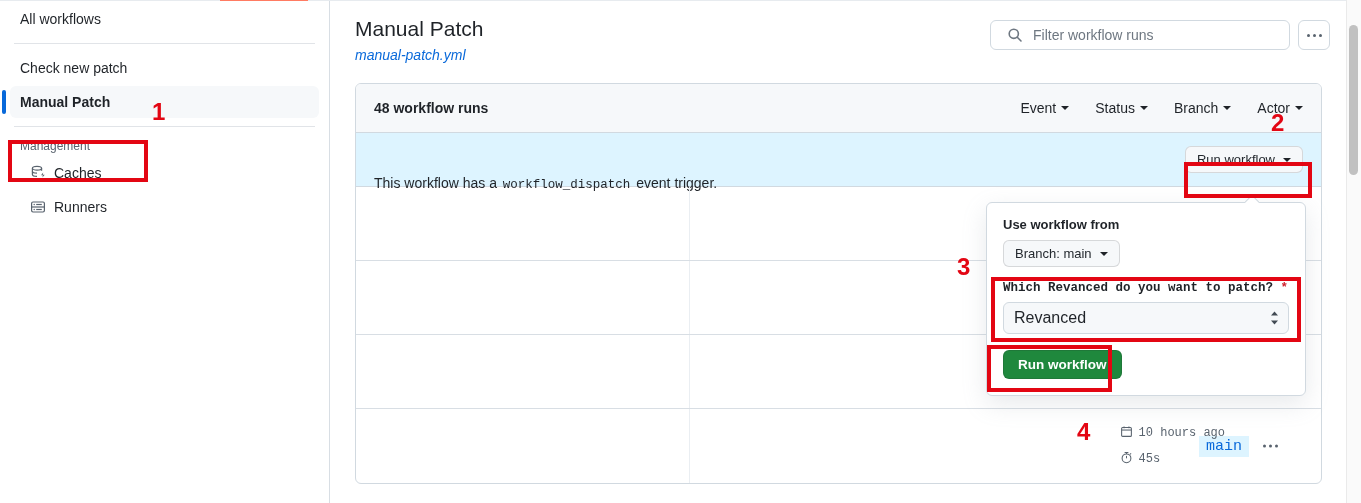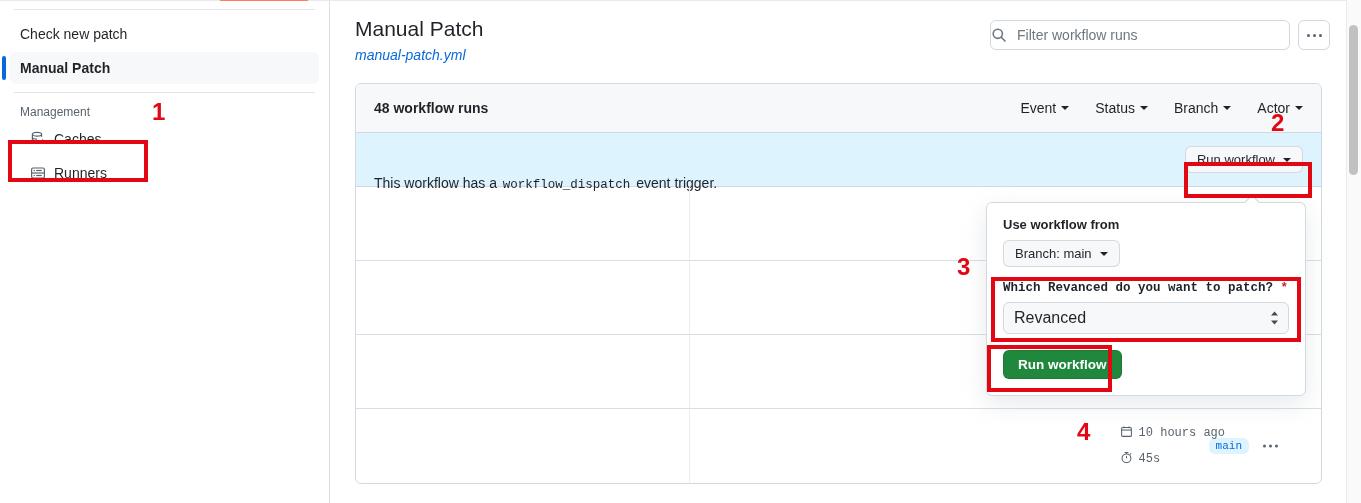--- a/index.html
+++ b/index.html
@@ -79,21 +79,21 @@
   .yml-link { font-size: 14px; color: #0969da; text-decoration: none; cursor: pointer; font-style: italic; }
 
   
   .search-wrap {
     position: absolute; right: 56px; top: 19px;
     width: 300px; height: 30px;
   }
   .search-box {
     width: 100%; height: 30px;
     border: 1px solid #d1d9e0; border-radius: 6px; background: #fff;
-    display: flex; align-items: center; padding: 0 0;
+    display: flex; align-items: center; padding: 0 16px;
   }
   .search-box .sicon { color: #6e7781; display: flex; margin-right: 8px; }
   .search-box input {
     border: 0; outline: 0; font-size: 14px; color: #1f2328;
     background: transparent; width: 100%; font-family: "Liberation Sans", sans-serif;
   }
   .search-box input::placeholder { color: #6e7781; }
   .kebab-btn {
     position: absolute; right: 16px; top: 19px;
     width: 32px; height: 30px;
@@ -146,23 +146,23 @@
 
   
   .run-row {
     position: relative; height: 74px; border-bottom: 1px solid #d8dee4;
     display: flex; align-items: center;
   }
   .run-row:last-child { border-bottom: none; }
   .run-left { width: 334px; height: 100%; border-right: 1px solid #eaeef2; }
   .run-mid { flex: 1; display: flex; align-items: center; justify-content: flex-end; padding-right: 72px; }
   .branch-chip {
-    background: #ddf4ff; color: #0969da; border-radius: 6px;
+    background: #ddf4ff; color: #0969da; border-radius: 0;
     font-family: "Liberation Mono", "DejaVu Sans Mono", monospace;
-    font-size: 11px; padding: 2px 7px;
+    font-size: 15px; padding: 2px 7px;
   }
   .run-meta {
     position: absolute; right: 96px; top: 0; height: 100%;
     display: flex; flex-direction: column; justify-content: center; gap: 9px;
     font-size: 12px; color: #59636e; font-family: Liberation Mono, monospace;
   }
   .meta-line { display: flex; align-items: center; gap: 6px; white-space: nowrap; }
   .row-kebab {
     position: absolute; right: 42px; top: 50%; transform: translateY(-50%);
     display: flex; align-items: center; cursor: pointer;
@@ -241,20 +241,25 @@
 </head>
 <body>
 
 <div class="page">
 
   <div class="top-hairline"></div>
   <div class="top-sliver"></div>
 
   <aside class="sidebar">
 
+    <ul class="nav-list">
+      <li class="nav-item">
+        <span>All workflows</span>
+      </li>
+    </ul>
 
     <div class="nav-divider"></div>
 
     <ul class="nav-list">
       <li class="nav-item">
         <span>Check new patch</span>
       </li>
       <li class="nav-item selected">
         <span>Manual Patch</span>
       </li>

